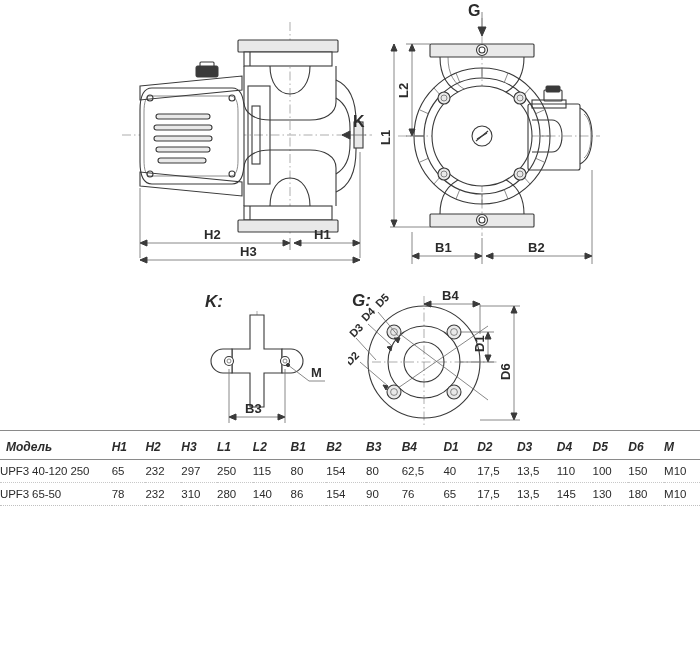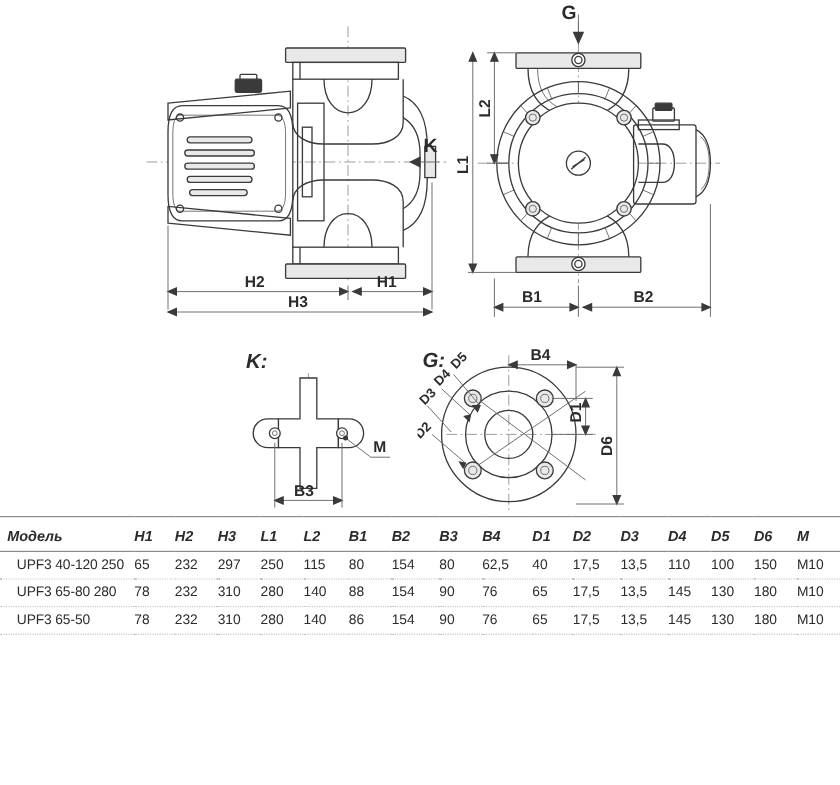--- a/index.html
+++ b/index.html
@@ -55,21 +55,21 @@
     white-space: nowrap;
   }
   .spec-table th.hdr.num { text-align: left; }
   .spec-table td {
     padding: 5px 0 5px 0;
     border-bottom: 1px dotted #c8c8c8;
     white-space: nowrap;
     font-size: 11.5px;
     color: #2b2b2b;
   }
-  .spec-table td.model { padding-left: 14px; letter-spacing: -0.1px; }
+  .spec-table td.model { padding-left: 0; letter-spacing: -0.1px; }
   .spec-table th.hdr.model { padding-left: 6px; }
   .spec-table tbody tr:last-child td { border-bottom: 1.6px dotted #c0c0c0; }
 
   
   col.c-model { width: 112px; }
   col.c-h1 { width: 34px; }
   col.c-h2 { width: 36px; }
   col.c-h3 { width: 36px; }
   col.c-l1 { width: 36px; }
   col.c-l2 { width: 38px; }
@@ -495,39 +495,20 @@
           <td>62,5</td>
           <td>40</td>
           <td>17,5</td>
           <td>13,5</td>
           <td>110</td>
           <td>100</td>
           <td>150</td>
           <td>M10</td>
         </tr>
         <tr>
-          <td class="model">UPF3 65-80 280</td>
-          <td>78</td>
-          <td>232</td>
-          <td>310</td>
-          <td>280</td>
-          <td>140</td>
-          <td>88</td>
-          <td>154</td>
-          <td>90</td>
-          <td>76</td>
-          <td>65</td>
-          <td>17,5</td>
-          <td>13,5</td>
-          <td>145</td>
-          <td>130</td>
-          <td>180</td>
-          <td>M10</td>
-        </tr>
-        <tr>
           <td class="model">UPF3 65-50</td>
           <td>78</td>
           <td>232</td>
           <td>310</td>
           <td>280</td>
           <td>140</td>
           <td>86</td>
           <td>154</td>
           <td>90</td>
           <td>76</td>

